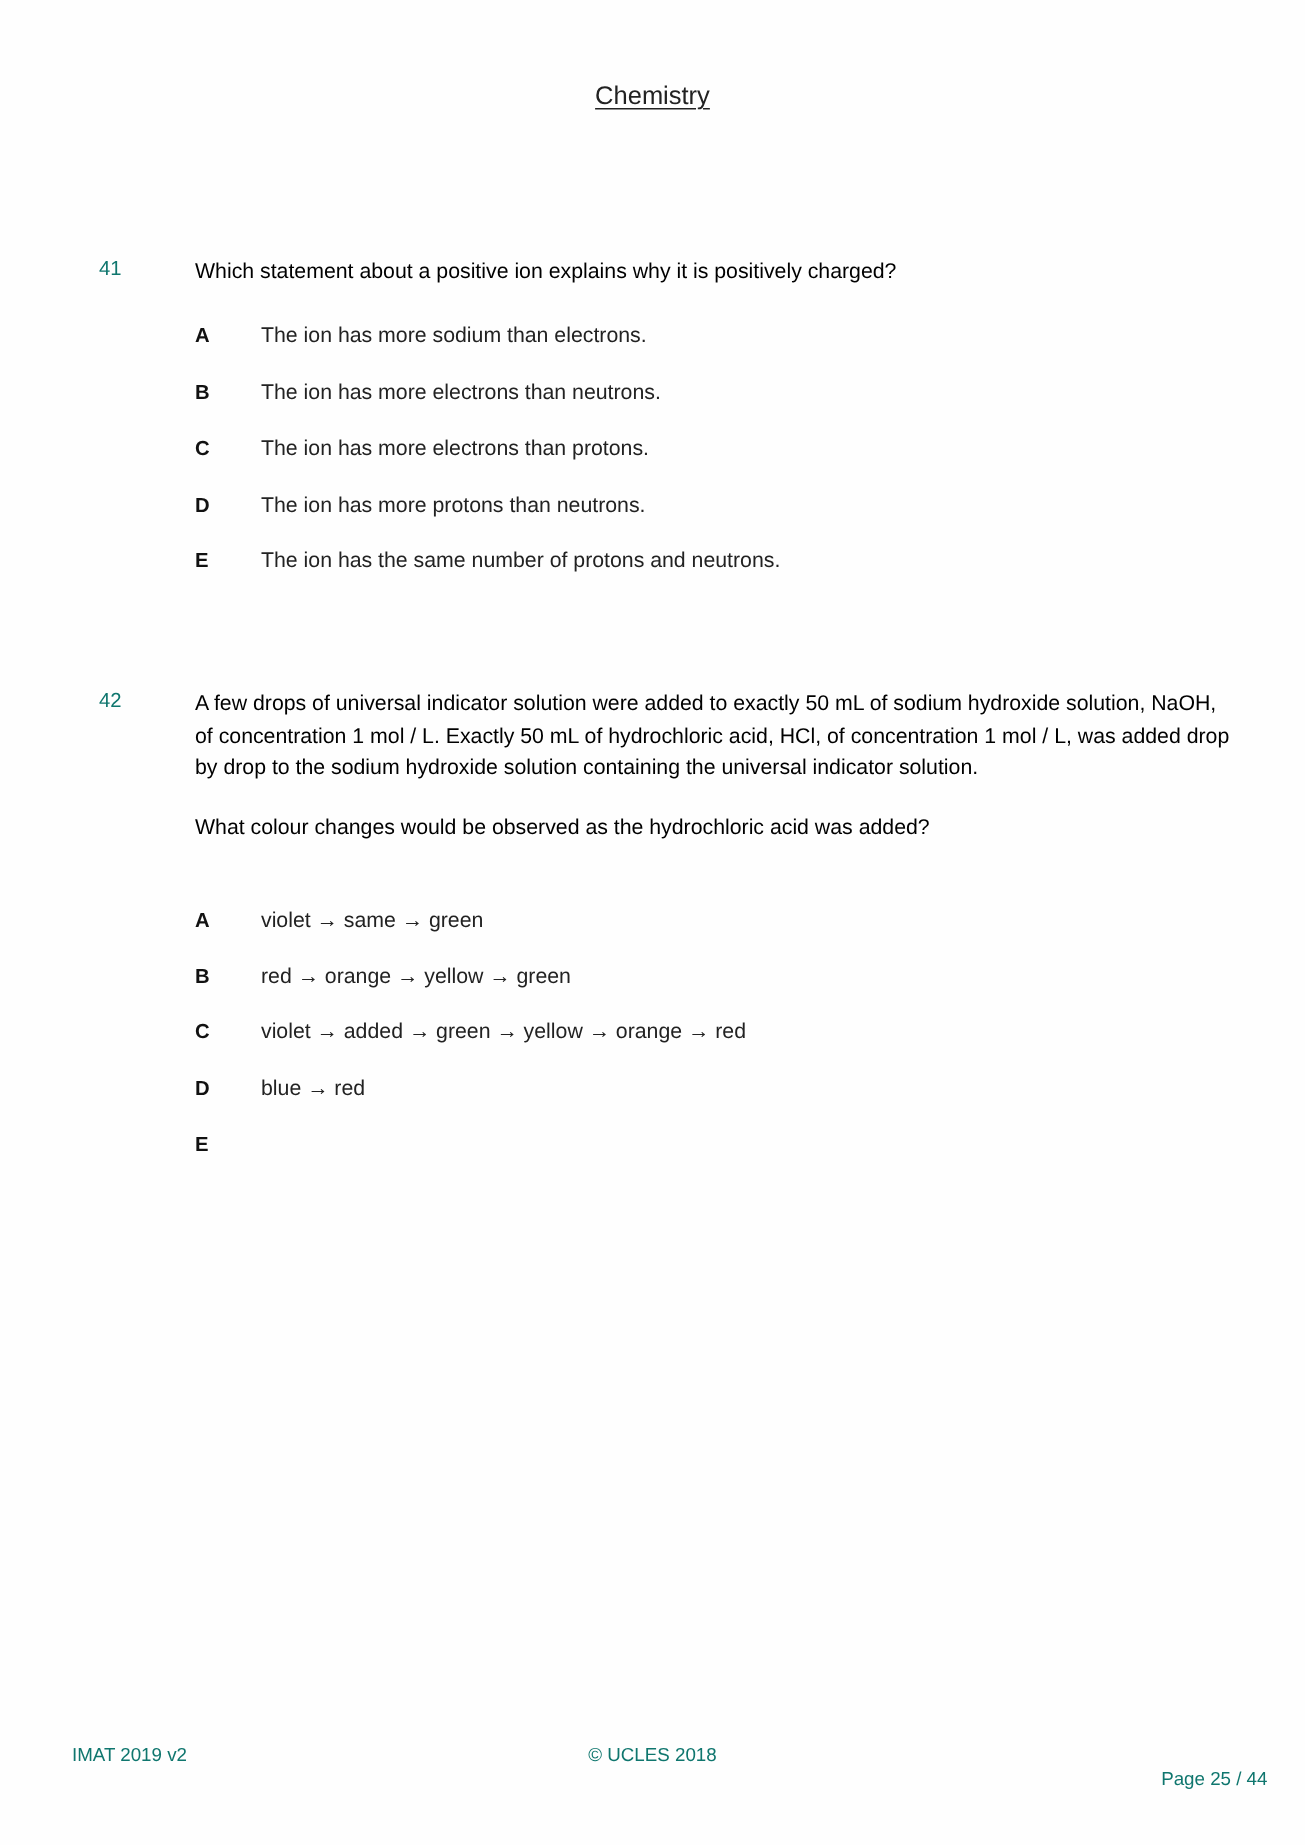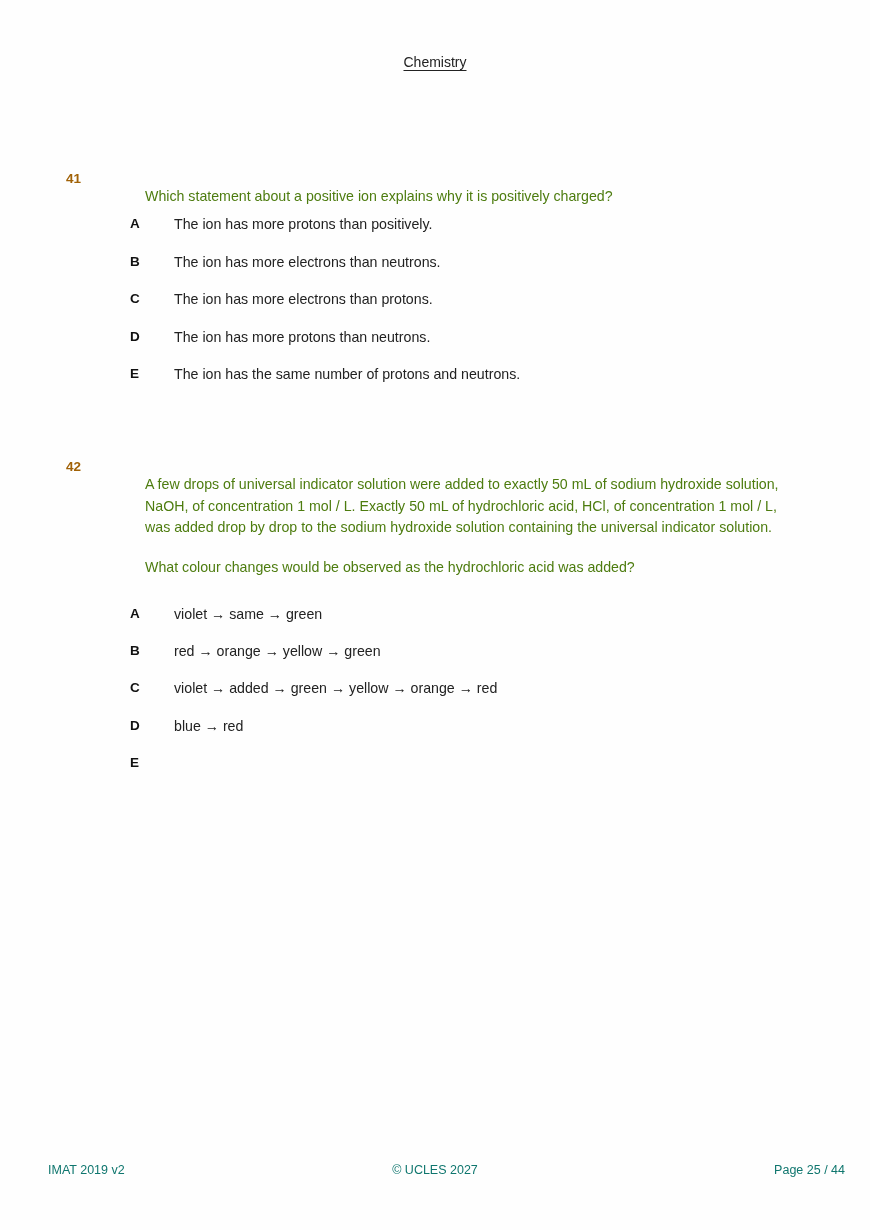--- a/index.html
+++ b/index.html
@@ -21,21 +21,21 @@
     background: #fefefe;
   }
 
   
   .subject-header {
     position: absolute;
     top: 54px;
     left: 0;
     width: 870px;
     text-align: center;
-    font-size: 14px;
+    font-size: 17px;
     color: #222;
   }
   .subject-header span {
     text-decoration: underline;
     text-underline-offset: 3px;
   }
 
   
   .question {
     position: absolute;
@@ -43,34 +43,34 @@
     width: 870px;
   }
   #question-41 { top: 171px; }
   #question-42 { top: 459px; }
 
   .q-number {
     position: absolute;
     left: 66px;
     top: 0;
     font-size: 13.5px;
-    font-weight: bold;
-    color: #a16207;
+    font-weight: normal;
+    color: #0f766e;
   }
   .q-body {
     position: absolute;
     left: 130px;
     top: 0;
     width: 690px;
   }
   .q-stem {
     font-size: 14.2px;
     line-height: 21.5px;
-    color: #4d7c0f;
-    margin: 15px;
+    color: #000000;
+    margin: 0;
   }
   .q-stem + .q-stem {
     margin-top: 18px;
   }
 
   
   .options {
     position: absolute;
     left: 0;
     width: 870px;
@@ -123,21 +123,21 @@
   .footer-center {
     position: absolute;
     left: 0;
     top: 0;
     width: 870px;
     text-align: center;
   }
   .footer-right {
     position: absolute;
     right: 53px;
-    top: 0;
+    top: 16px;
   }
 </style>
 </head>
 <body>
 
 <div class="page">
 
   <div class="subject-header">
     <span>Chemistry</span>
   </div>
@@ -145,21 +145,21 @@
   <div class="question" id="question-41">
     <div class="q-number">41</div>
     <div class="q-body">
       <p class="q-stem">Which statement about a positive ion explains why it is positively charged?</p>
     </div>
   </div>
 
   <ul class="options" id="options-41">
     <li class="option">
       <span class="option-letter">A</span>
-      <span class="option-text">The ion has more protons than positively.</span>
+      <span class="option-text">The ion has more sodium than electrons.</span>
     </li>
     <li class="option">
       <span class="option-letter">B</span>
       <span class="option-text">The ion has more electrons than neutrons.</span>
     </li>
     <li class="option">
       <span class="option-letter">C</span>
       <span class="option-text">The ion has more electrons than protons.</span>
     </li>
     <li class="option">
@@ -197,17 +197,17 @@
       <span class="option-letter">D</span>
       <span class="option-text">blue → red</span>
     </li>
     <li class="option">
       <span class="option-letter">E</span>
     </li>
   </ul>
 
   <div class="footer">
     <span class="footer-left">IMAT 2019 v2</span>
-    <span class="footer-center">© UCLES 2027</span>
+    <span class="footer-center">© UCLES 2018</span>
     <span class="footer-right">Page 25 / 44</span>
   </div>
 
 </div>
 
 </body></html>

